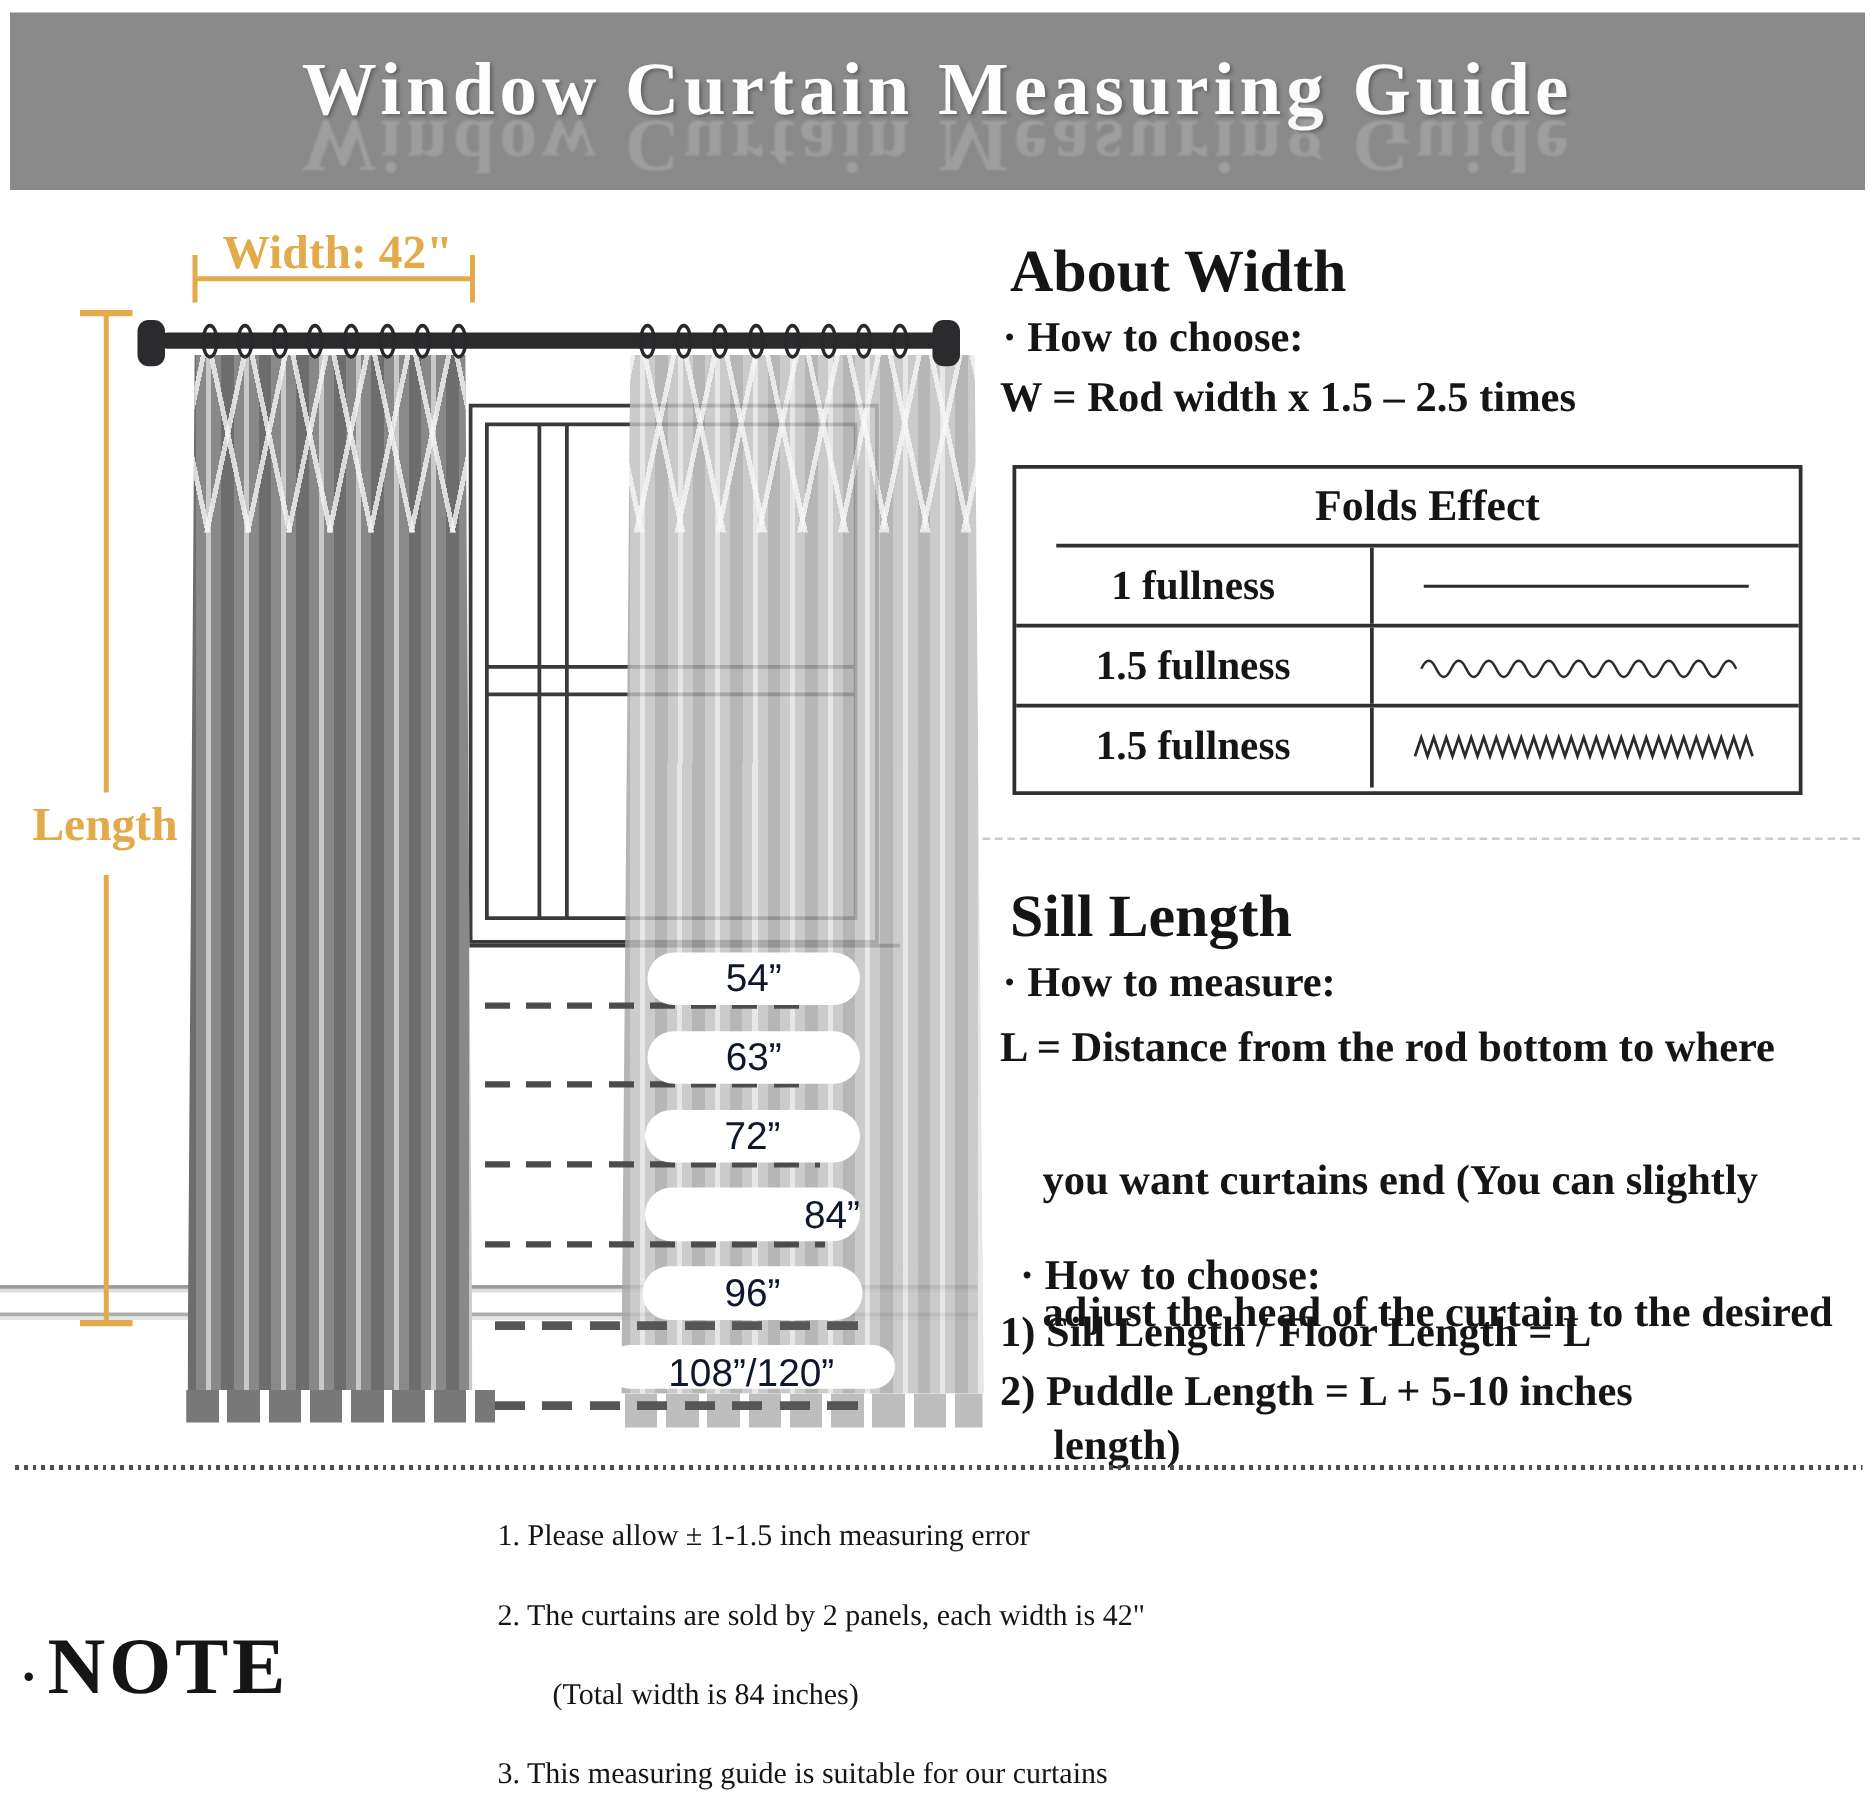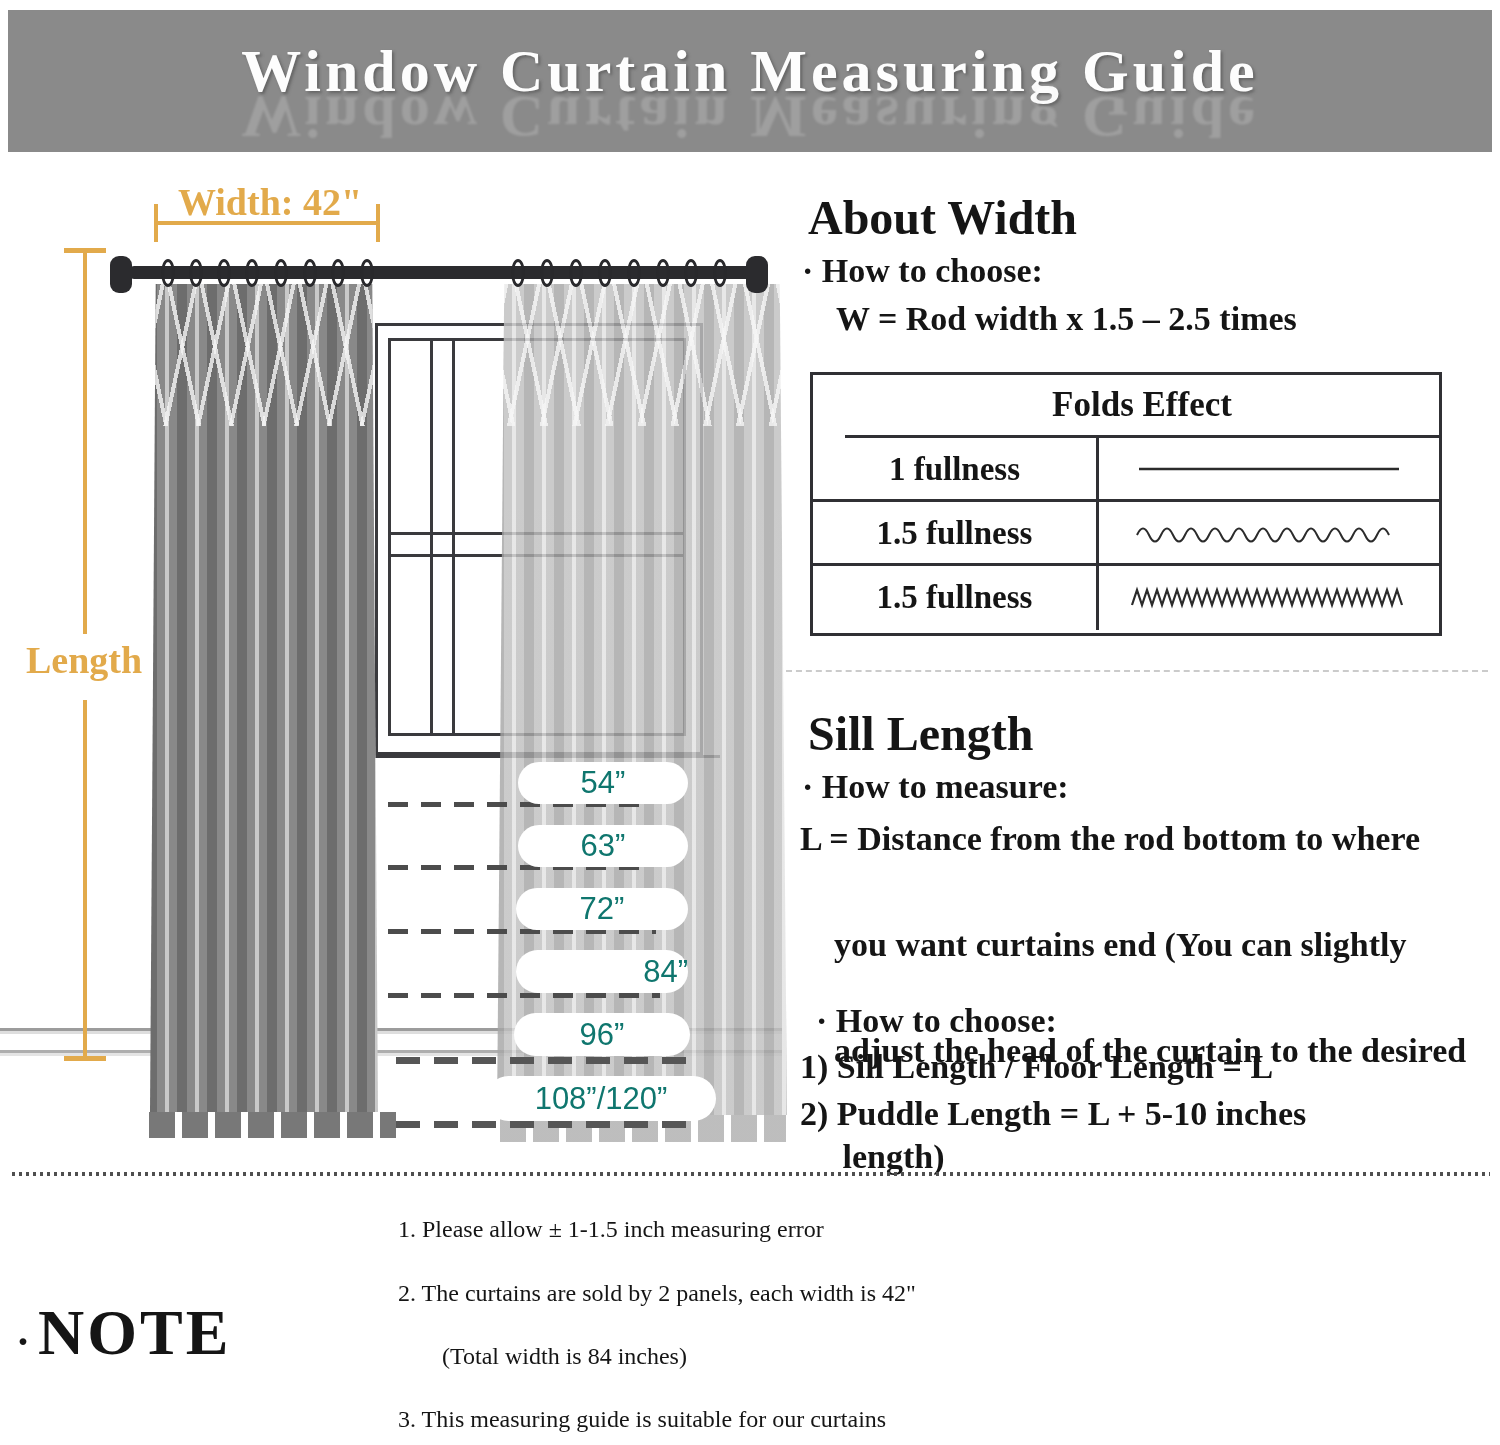--- a/index.html
+++ b/index.html
@@ -62,21 +62,21 @@
           border-radius:50%; z-index:6; }
 
   
   .dash { height:5px; z-index:4;
     background:repeating-linear-gradient(90deg,#4c4c4c 0 20px, rgba(0,0,0,0) 20px 33px); }
   .dash-big { height:7px; z-index:4;
     background:repeating-linear-gradient(90deg,#565656 0 24px, rgba(0,0,0,0) 24px 38px); }
 
   
   .pill { background:#fff; border-radius:24px; text-align:center; z-index:6;
-          font-family:"Liberation Sans", sans-serif; font-size:31px; color:#0f766e; }
+          font-family:"Liberation Sans", sans-serif; font-size:31px; color:#0f172a; }
 
   
   .h2 { font-size:48px; font-weight:bold; white-space:nowrap; }
   .body-line { font-size:34px; font-weight:bold; white-space:nowrap; }
   .para { font-size:34px; font-weight:bold; line-height:53px; white-space:pre; }
 
   .folds-table { left:810px; top:372px; width:632px; height:264px; border:3px solid #303034; background:#fff; }
   .ft-header { height:63px; border-bottom:3px solid #303034; text-align:center;
                font-size:35px; font-weight:bold; line-height:60px;margin-left:32px; }
   .ft-row { display:flex; height:64px; border-bottom:3px solid #303034; }
@@ -161,25 +161,25 @@
   <div class="abs dash" style="left:388px; top:929px; width:268px;"></div>
   <div class="abs dash" style="left:388px; top:993px; width:272px;"></div>
   <div class="abs dash-big" style="left:396px; top:1057px; width:292px;"></div>
   <div class="abs dash-big" style="left:396px; top:1121px; width:292px;"></div>
 
   <div class="abs pill" style="left:518px; top:762px; width:170px; height:42px; line-height:42px;">54”</div>
   <div class="abs pill" style="left:518px; top:825px; width:170px; height:42px; line-height:42px;">63”</div>
   <div class="abs pill" style="left:516px; top:888px; width:172px; height:42px; line-height:42px;">72”</div>
   <div class="abs pill" style="left:516px; top:950px; width:172px; height:43px; line-height:43px;text-align:right;">84”</div>
   <div class="abs pill" style="left:514px; top:1013px; width:176px; height:43px; line-height:43px;">96”</div>
-  <div class="abs pill" style="left:486px; top:1076px; width:230px; height:45px; line-height:45px;">108”/120”</div>
+  <div class="abs pill" style="left:486px; top:1076px; width:230px; height:35px; line-height:45px;">108”/120”</div>
 
   <div class="abs h2" style="left:808px; top:190px;">About Width</div>
   <div class="abs body-line" style="left:802px; top:252px;">· How to choose:</div>
-  <div class="abs body-line" style="left:836px; top:300px;">W = Rod width x 1.5 – 2.5 times</div>
+  <div class="abs body-line" style="left:800px; top:300px;">W = Rod width x 1.5 – 2.5 times</div>
 
   <div class="abs folds-table">
     <div class="ft-header">Folds Effect</div>
     <div class="ft-row">
       <div class="ft-label">1 fullness</div>
       <div class="ft-effect">
         <svg width="280" height="26">
             <line x1="10" y1="13" x2="270" y2="13" stroke="#2b2b2b" stroke-width="2.5"></line>
           </svg>
       </div>

